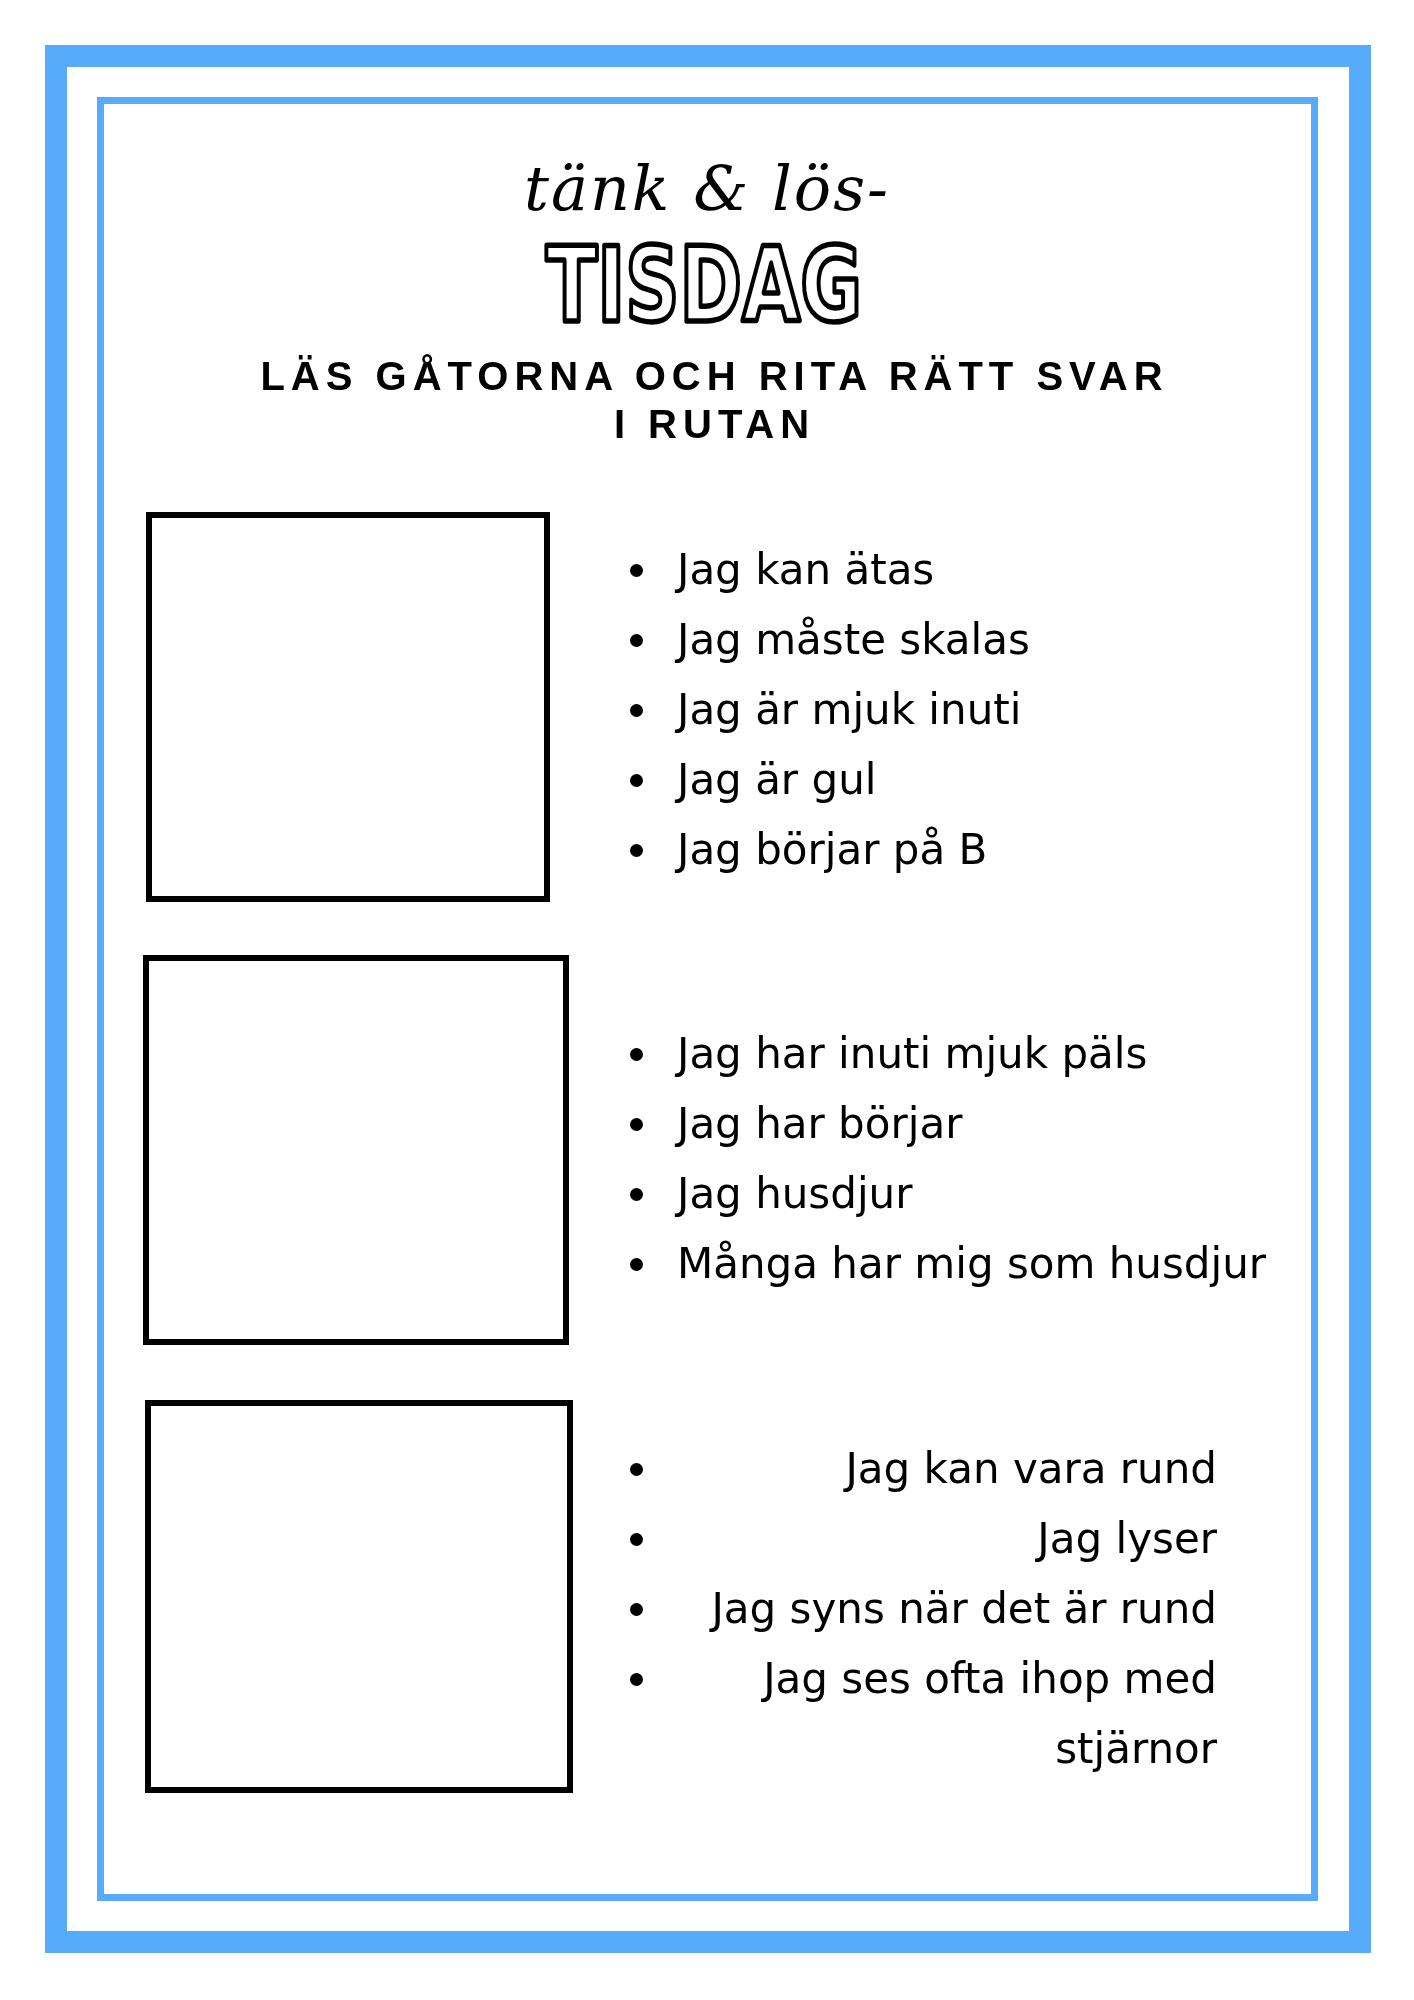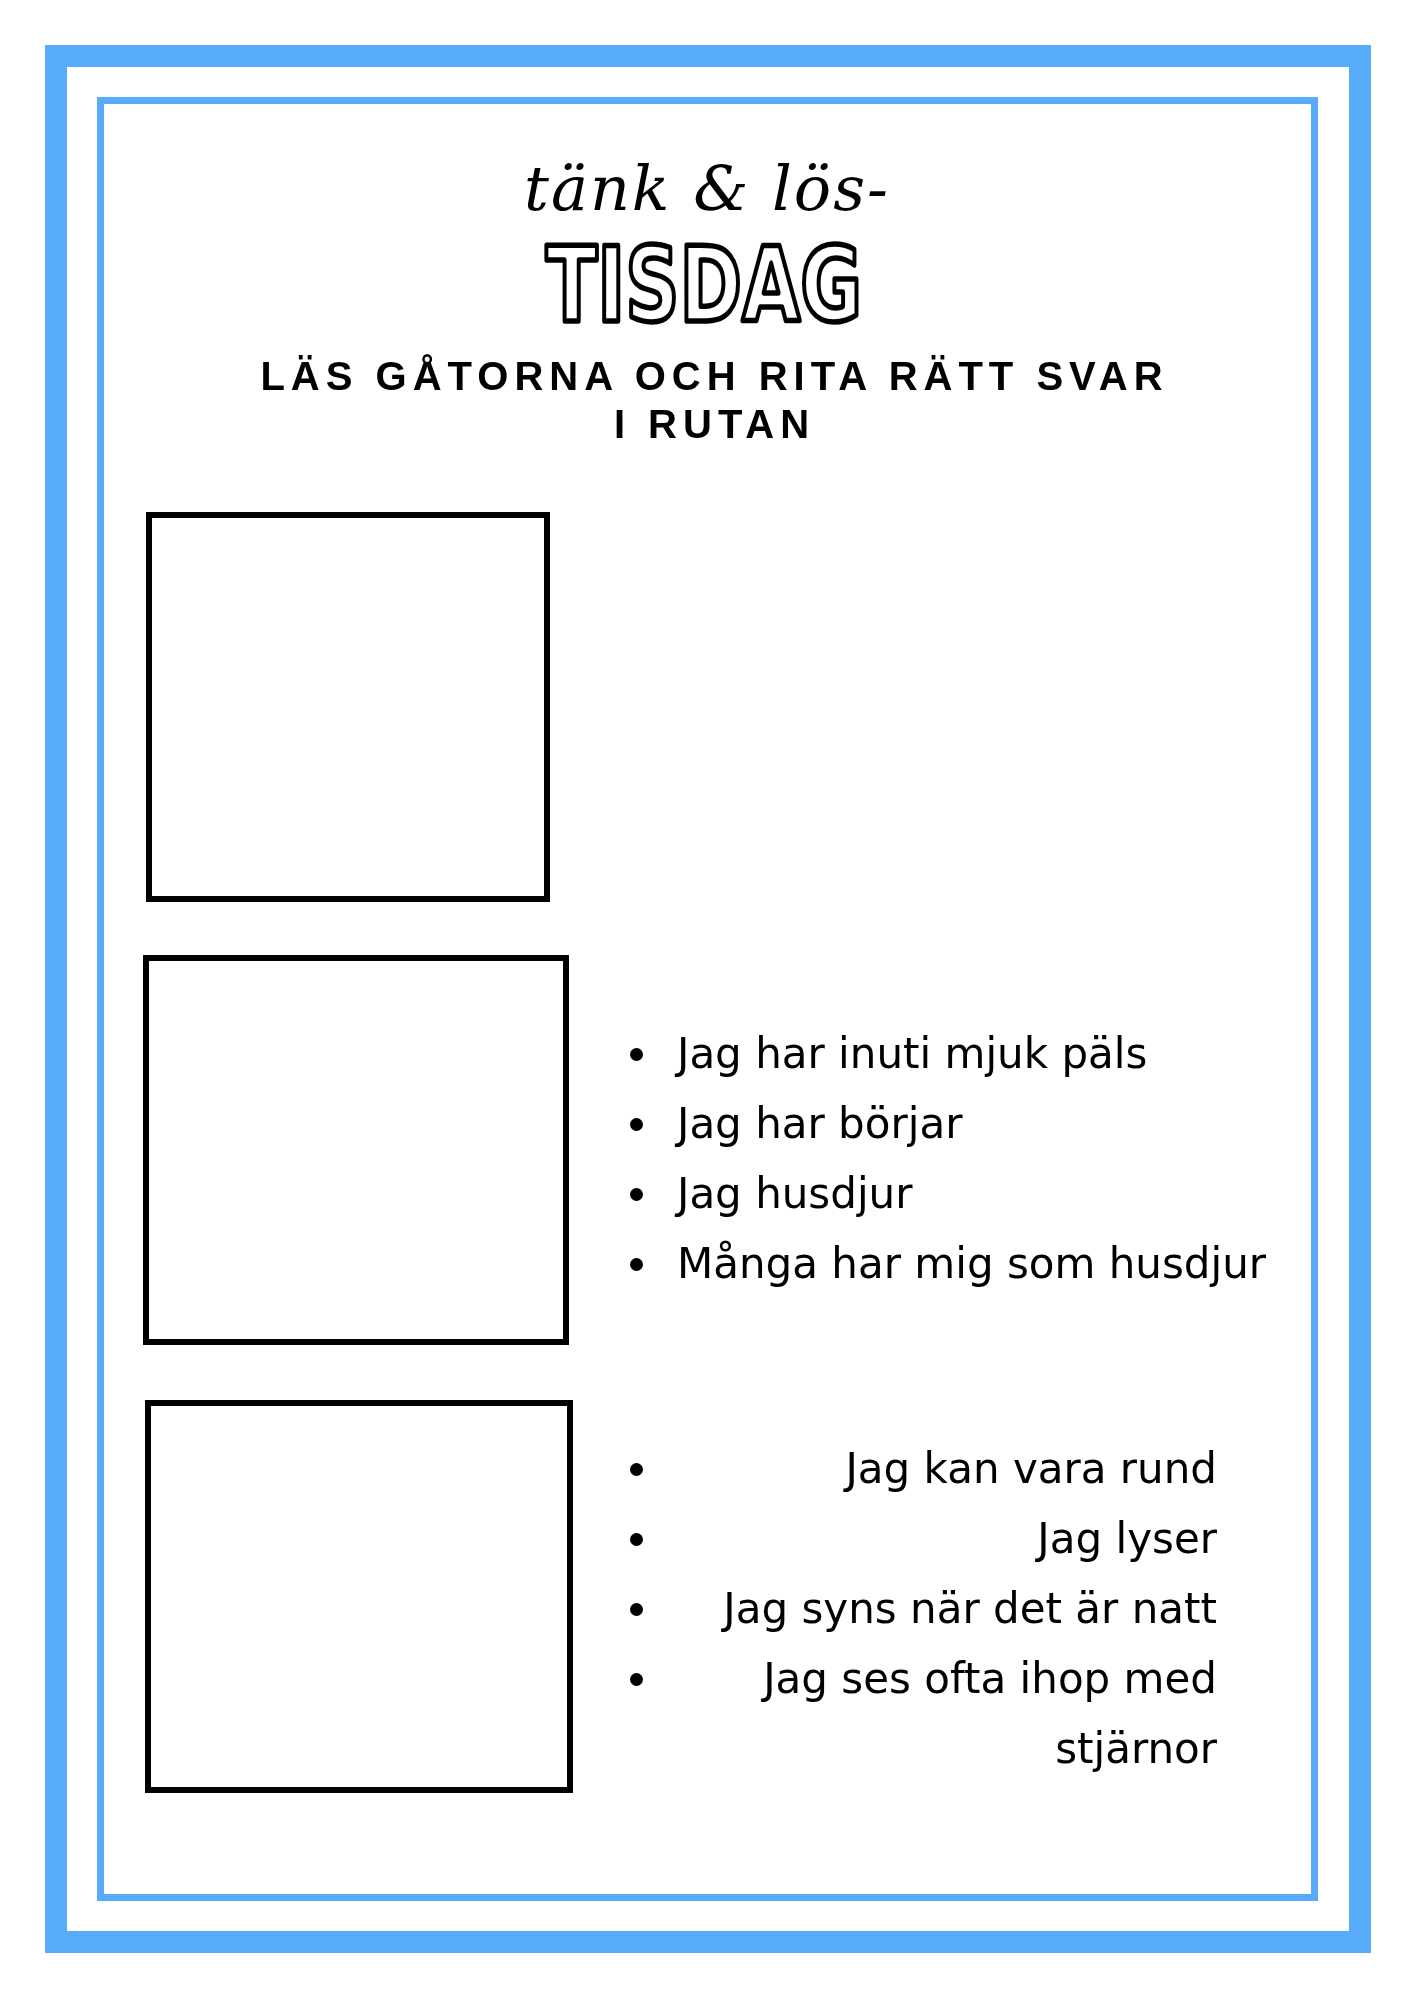--- a/index.html
+++ b/index.html
@@ -109,30 +109,37 @@
   <svg class="day-title-svg" viewBox="0 0 460 105">
     <text x="230" y="84" text-anchor="middle" font-family="DejaVu Sans, sans-serif" font-weight="bold" font-size="104" textLength="316" lengthAdjust="spacingAndGlyphs" fill="#ffffff" stroke="#000000" stroke-width="5.5" stroke-linejoin="round">TISDAG</text>
   </svg>
 
   <h1 class="heading">
     <span class="line">LÄS GÅTORNA OCH RITA RÄTT SVAR</span>
     <span class="line">I RUTAN</span>
   </h1>
 
   <div class="answer-box box-1"></div>
+  <ul class="clues clues-1">
+    <li>Jag kan ätas</li>
+    <li>Jag måste skalas</li>
+    <li>Jag är mjuk inuti</li>
+    <li>Jag är gul</li>
+    <li>Jag börjar på B</li>
+  </ul>
 
   <div class="answer-box box-2"></div>
   <ul class="clues clues-2">
     <li>Jag har inuti mjuk päls</li>
     <li>Jag har börjar</li>
     <li>Jag husdjur</li>
     <li>Många har mig som husdjur</li>
   </ul>
 
   <div class="answer-box box-3"></div>
   <ul class="clues clues-3">
     <li>Jag kan vara rund</li>
     <li>Jag lyser</li>
-    <li>Jag syns när det är natt</li>
+    <li>Jag syns när det är rund</li>
     <li>Jag ses ofta ihop med stjärnor</li>
   </ul>
 
 </div>
 
 </body></html>

